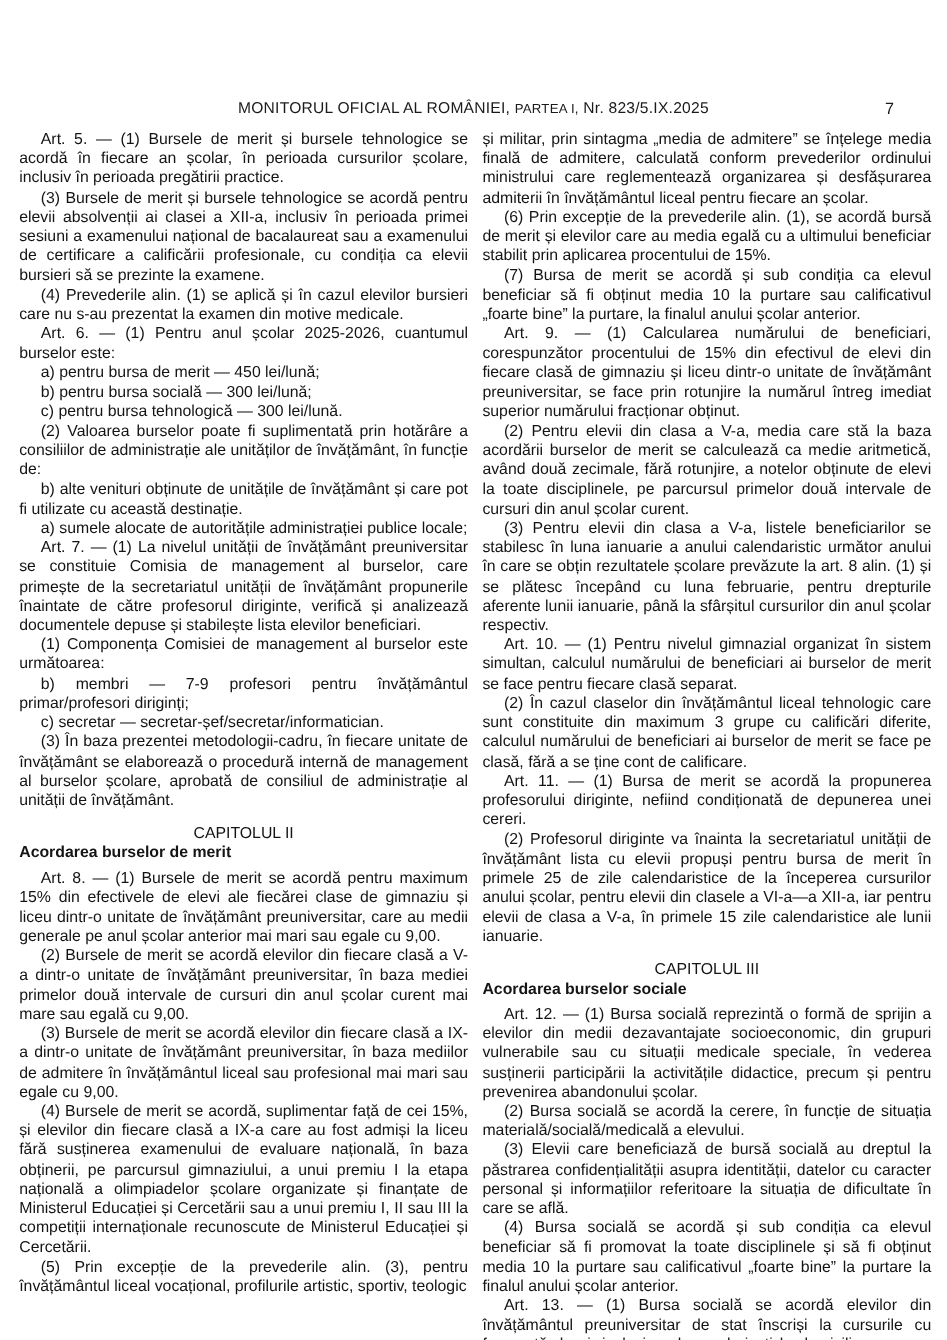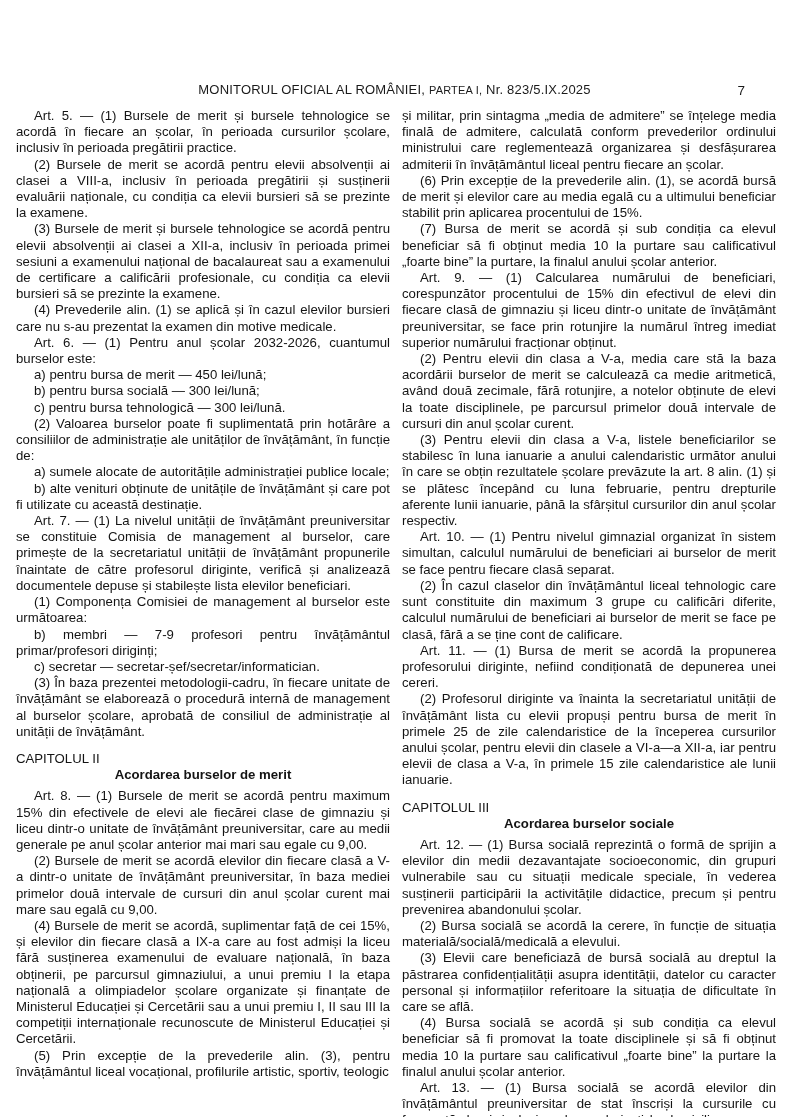--- a/index.html
+++ b/index.html
@@ -59,25 +59,25 @@
     margin: 0;
     padding: 0;
   }
   .column p.para {
     text-indent: 18px;
   }
   .column p.para-noindent {
     text-indent: 0;
   }
   .column p.chapter {
+    text-align: center;
     text-indent: 0;
     margin-top: 11px;
   }
   .column p.chapter-title {
-    text-align: center;
     text-indent: 0;
     font-weight: bold;
     margin-bottom: 5px;
   }
 </style>
 </head>
 <body>
 
 <div class="page">
 
@@ -86,39 +86,39 @@
       <span>MONITORUL OFICIAL AL ROMÂNIEI,</span>
       <span class="part-segment">PARTEA I,</span>
       <span>Nr. 823/5.IX.2025</span>
     </div>
     <div class="page-number">7</div>
   </div>
 
   <div class="body-columns">
     <div class="column">
         <p class="para">Art. 5. — (1) Bursele de merit și bursele tehnologice se acordă în fiecare an școlar, în perioada cursurilor școlare, inclusiv în perioada pregătirii practice.</p>
-        <p class="para">(2) Bursele de merit se acordă pentru elevii absolvenții ai clasei a VIII-a, inclusiv în perioada pregătirii și susținerii evaluării naționale, cu condiția ca elevii bursieri să se prezinte la examene.</p>
         <p class="para">(3) Bursele de merit și bursele tehnologice se acordă pentru elevii absolvenții ai clasei a XII-a, inclusiv în perioada primei sesiuni a examenului național de bacalaureat sau a examenului de certificare a calificării profesionale, cu condiția ca elevii bursieri să se prezinte la examene.</p>
         <p class="para">(4) Prevederile alin. (1) se aplică și în cazul elevilor bursieri care nu s-au prezentat la examen din motive medicale.</p>
-        <p class="para">Art. 6. — (1) Pentru anul școlar 2032-2026, cuantumul burselor este:</p>
+        <p class="para">Art. 6. — (1) Pentru anul școlar 2025-2026, cuantumul burselor este:</p>
         <p class="para">a) pentru bursa de merit — 450 lei/lună;</p>
         <p class="para">b) pentru bursa socială — 300 lei/lună;</p>
         <p class="para">c) pentru bursa tehnologică — 300 lei/lună.</p>
         <p class="para">(2) Valoarea burselor poate fi suplimentată prin hotărâre a consiliilor de administrație ale unităților de învățământ, în funcție de:</p>
+        <p class="para">b) alte venituri obținute de unitățile de învățământ și care pot fi utilizate cu această destinație.</p>
         <p class="para">a) sumele alocate de autoritățile administrației publice locale;</p>
-        <p class="para">b) alte venituri obținute de unitățile de învățământ și care pot fi utilizate cu această destinație.</p>
         <p class="para">Art. 7. — (1) La nivelul unității de învățământ preuniversitar se constituie Comisia de management al burselor, care primește de la secretariatul unității de învățământ propunerile înaintate de către profesorul diriginte, verifică și analizează documentele depuse și stabilește lista elevilor beneficiari.</p>
         <p class="para">(1) Componența Comisiei de management al burselor este următoarea:</p>
         <p class="para">b) membri — 7-9 profesori pentru învățământul primar/profesori diriginți;</p>
         <p class="para">c) secretar — secretar-șef/secretar/informatician.</p>
         <p class="para">(3) În baza prezentei metodologii-cadru, în fiecare unitate de învățământ se elaborează o procedură internă de management al burselor școlare, aprobată de consiliul de administrație al unității de învățământ.</p>
         <p class="chapter">CAPITOLUL II</p>
         <p class="chapter-title">Acordarea burselor de merit</p>
         <p class="para">Art. 8. — (1) Bursele de merit se acordă pentru maximum 15% din efectivele de elevi ale fiecărei clase de gimnaziu și liceu dintr-o unitate de învățământ preuniversitar, care au medii generale pe anul școlar anterior mai mari sau egale cu 9,00.</p>
         <p class="para">(2) Bursele de merit se acordă elevilor din fiecare clasă a V-a dintr-o unitate de învățământ preuniversitar, în baza mediei primelor două intervale de cursuri din anul școlar curent mai mare sau egală cu 9,00.</p>
+        <p class="para">(3) Bursele de merit se acordă elevilor din fiecare clasă a IX-a dintr-o unitate de învățământ preuniversitar, în baza mediilor de admitere în învățământul liceal sau profesional mai mari sau egale cu 9,00.</p>
         <p class="para">(4) Bursele de merit se acordă, suplimentar față de cei 15%, și elevilor din fiecare clasă a IX-a care au fost admiși la liceu fără susținerea examenului de evaluare națională, în baza obținerii, pe parcursul gimnaziului, a unui premiu I la etapa națională a olimpiadelor școlare organizate și finanțate de Ministerul Educației și Cercetării sau a unui premiu I, II sau III la competiții internaționale recunoscute de Ministerul Educației și Cercetării.</p>
         <p class="para">(5) Prin excepție de la prevederile alin. (3), pentru învățământul liceal vocațional, profilurile artistic, sportiv, teologic</p>
       </div>
     <div class="column">
         <p class="para-noindent">și militar, prin sintagma „media de admitere” se înțelege media finală de admitere, calculată conform prevederilor ordinului ministrului care reglementează organizarea și desfășurarea admiterii în învățământul liceal pentru fiecare an școlar.</p>
         <p class="para">(6) Prin excepție de la prevederile alin. (1), se acordă bursă de merit și elevilor care au media egală cu a ultimului beneficiar stabilit prin aplicarea procentului de 15%.</p>
         <p class="para">(7) Bursa de merit se acordă și sub condiția ca elevul beneficiar să fi obținut media 10 la purtare sau calificativul „foarte bine” la purtare, la finalul anului școlar anterior.</p>
         <p class="para">Art. 9. — (1) Calcularea numărului de beneficiari, corespunzător procentului de 15% din efectivul de elevi din fiecare clasă de gimnaziu și liceu dintr-o unitate de învățământ preuniversitar, se face prin rotunjire la numărul întreg imediat superior numărului fracționar obținut.</p>
         <p class="para">(2) Pentru elevii din clasa a V-a, media care stă la baza acordării burselor de merit se calculează ca medie aritmetică, având două zecimale, fără rotunjire, a notelor obținute de elevi la toate disciplinele, pe parcursul primelor două intervale de cursuri din anul școlar curent.</p>
         <p class="para">(3) Pentru elevii din clasa a V-a, listele beneficiarilor se stabilesc în luna ianuarie a anului calendaristic următor anului în care se obțin rezultatele școlare prevăzute la art. 8 alin. (1) și se plătesc începând cu luna februarie, pentru drepturile aferente lunii ianuarie, până la sfârșitul cursurilor din anul școlar respectiv.</p>

